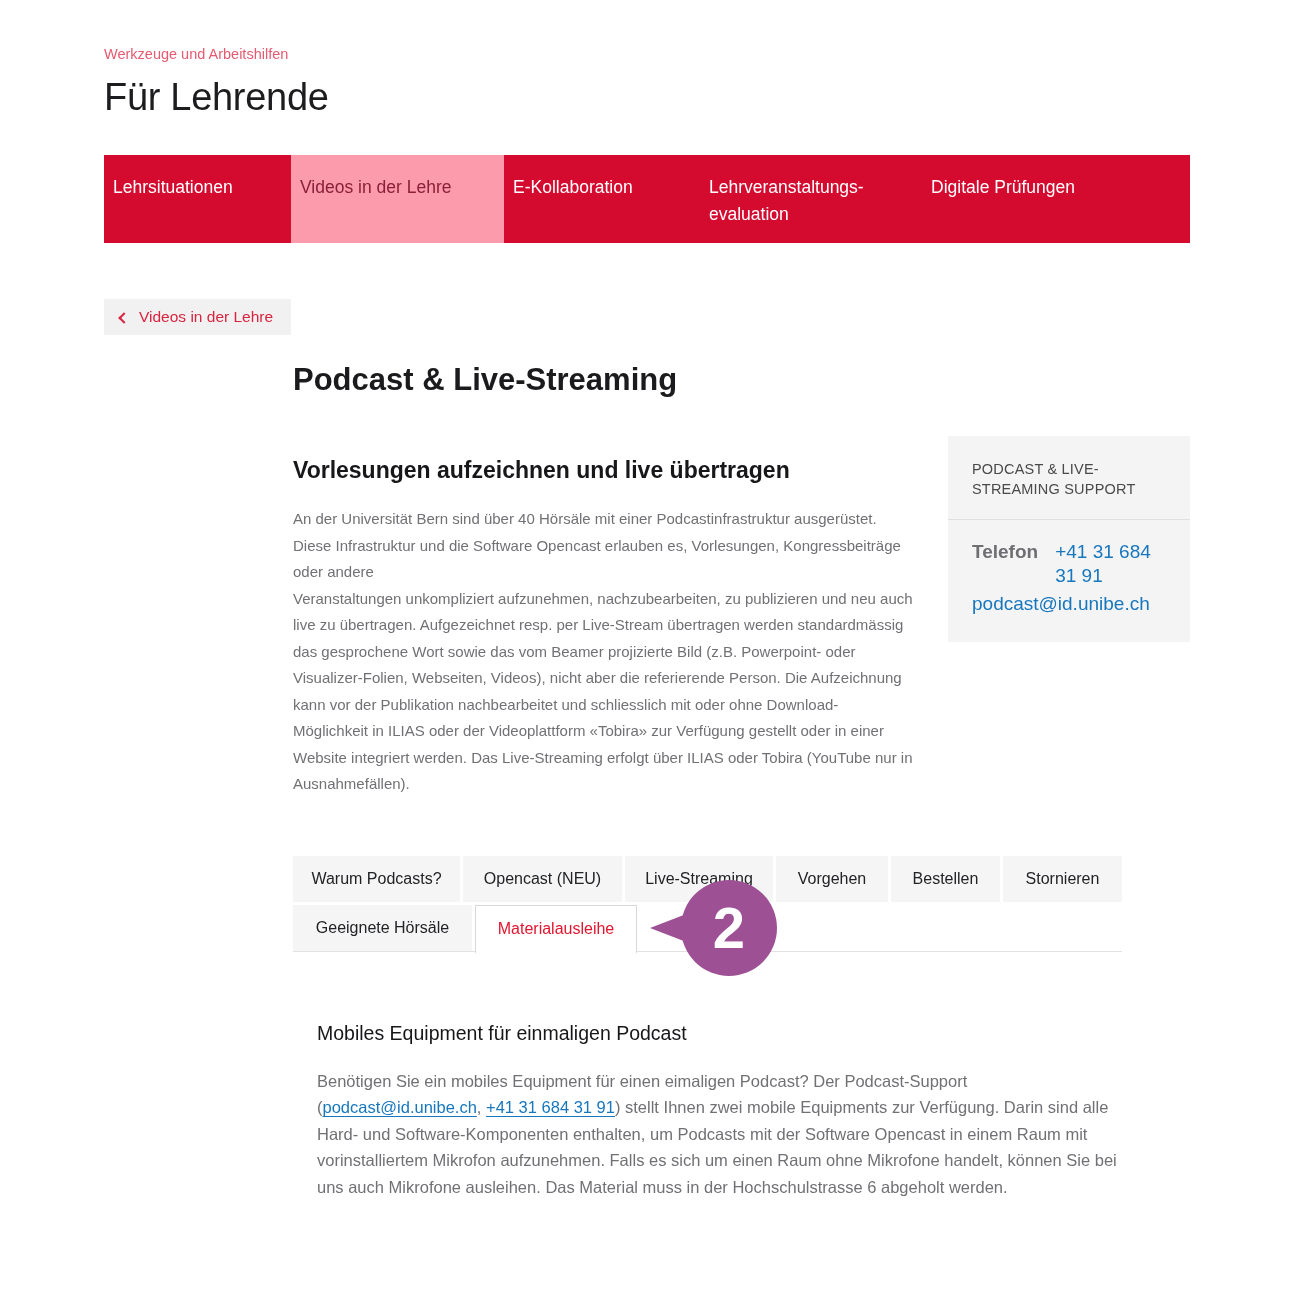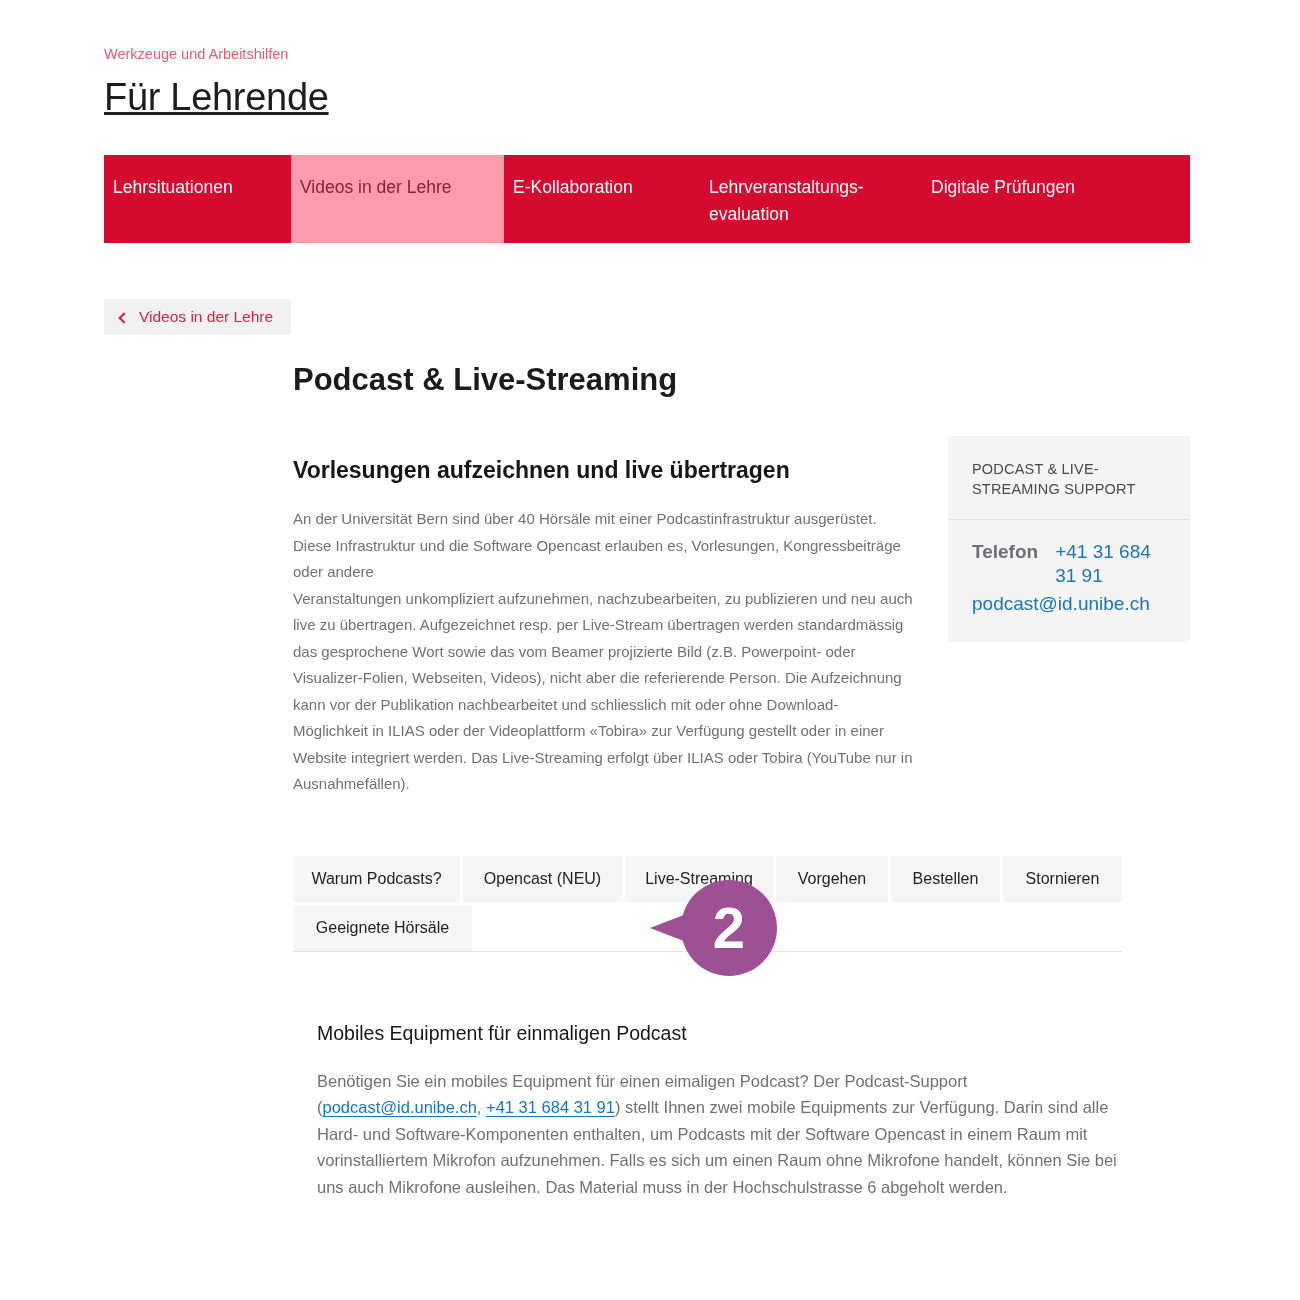--- a/index.html
+++ b/index.html
@@ -5,21 +5,21 @@
   * { box-sizing: border-box; }
   html, body { margin: 0; padding: 0; }
   body {
     width: 1300px; height: 1300px; background: #ffffff;
     font-family: "Liberation Sans", sans-serif; overflow: hidden;
   }
   .page { padding: 45px 0 0 104px; width: 1190px; }
 
   
   .eyebrow { color: #E75A70; font-size: 14.5px; text-decoration: none; display: inline-block; }
-  .site-title { margin: 13px 0 0; font-size: 38px; font-weight: 300; color: #1d1d1f; letter-spacing: -0.3px; text-decoration: underline; }
+  .site-title { margin: 13px 0 0; font-size: 38px; font-weight: 300; color: #1d1d1f; letter-spacing: -0.3px; }
 
   
   .main-nav { margin-top: 36px; display: flex; background: #D40A2F; height: 88px; width: 1086px; }
   .nav-item {
     display: block; padding: 19px 10px 0 9px; color: #ffffff; font-size: 17.5px;
     line-height: 1.55; text-decoration: none; height: 100%;
   }
   .nav-item.n0 { width: 187px; }
   .nav-item.n1 { width: 213px; }
   .nav-item.n2 { width: 196px; }
@@ -143,20 +143,21 @@
       <div class="tab-row">
         <a class="tab t1">Warum Podcasts?</a>
         <a class="tab t0">Opencast (NEU)</a>
         <a class="tab t2">Live-Streaming</a>
         <a class="tab t3">Vorgehen</a>
         <a class="tab t4">Bestellen</a>
         <a class="tab t5">Stornieren</a>
       </div>
       <div class="tab-row last">
         <a class="tab t6">Geeignete Hörsäle</a>
+        <a class="tab t7 active">Materialausleihe</a>
       </div>
       <div class="balloon">
         <span class="tip" style="border-right-color: rgb(157, 81, 148);"></span>
         <span class="bubble" style="background: rgb(157, 81, 148);"></span>
         <span class="num">2</span>
       </div>
     </div>
 
     <section class="equipment">
       <h4 class="equipment-heading">Mobiles Equipment für einmaligen Podcast</h4>

